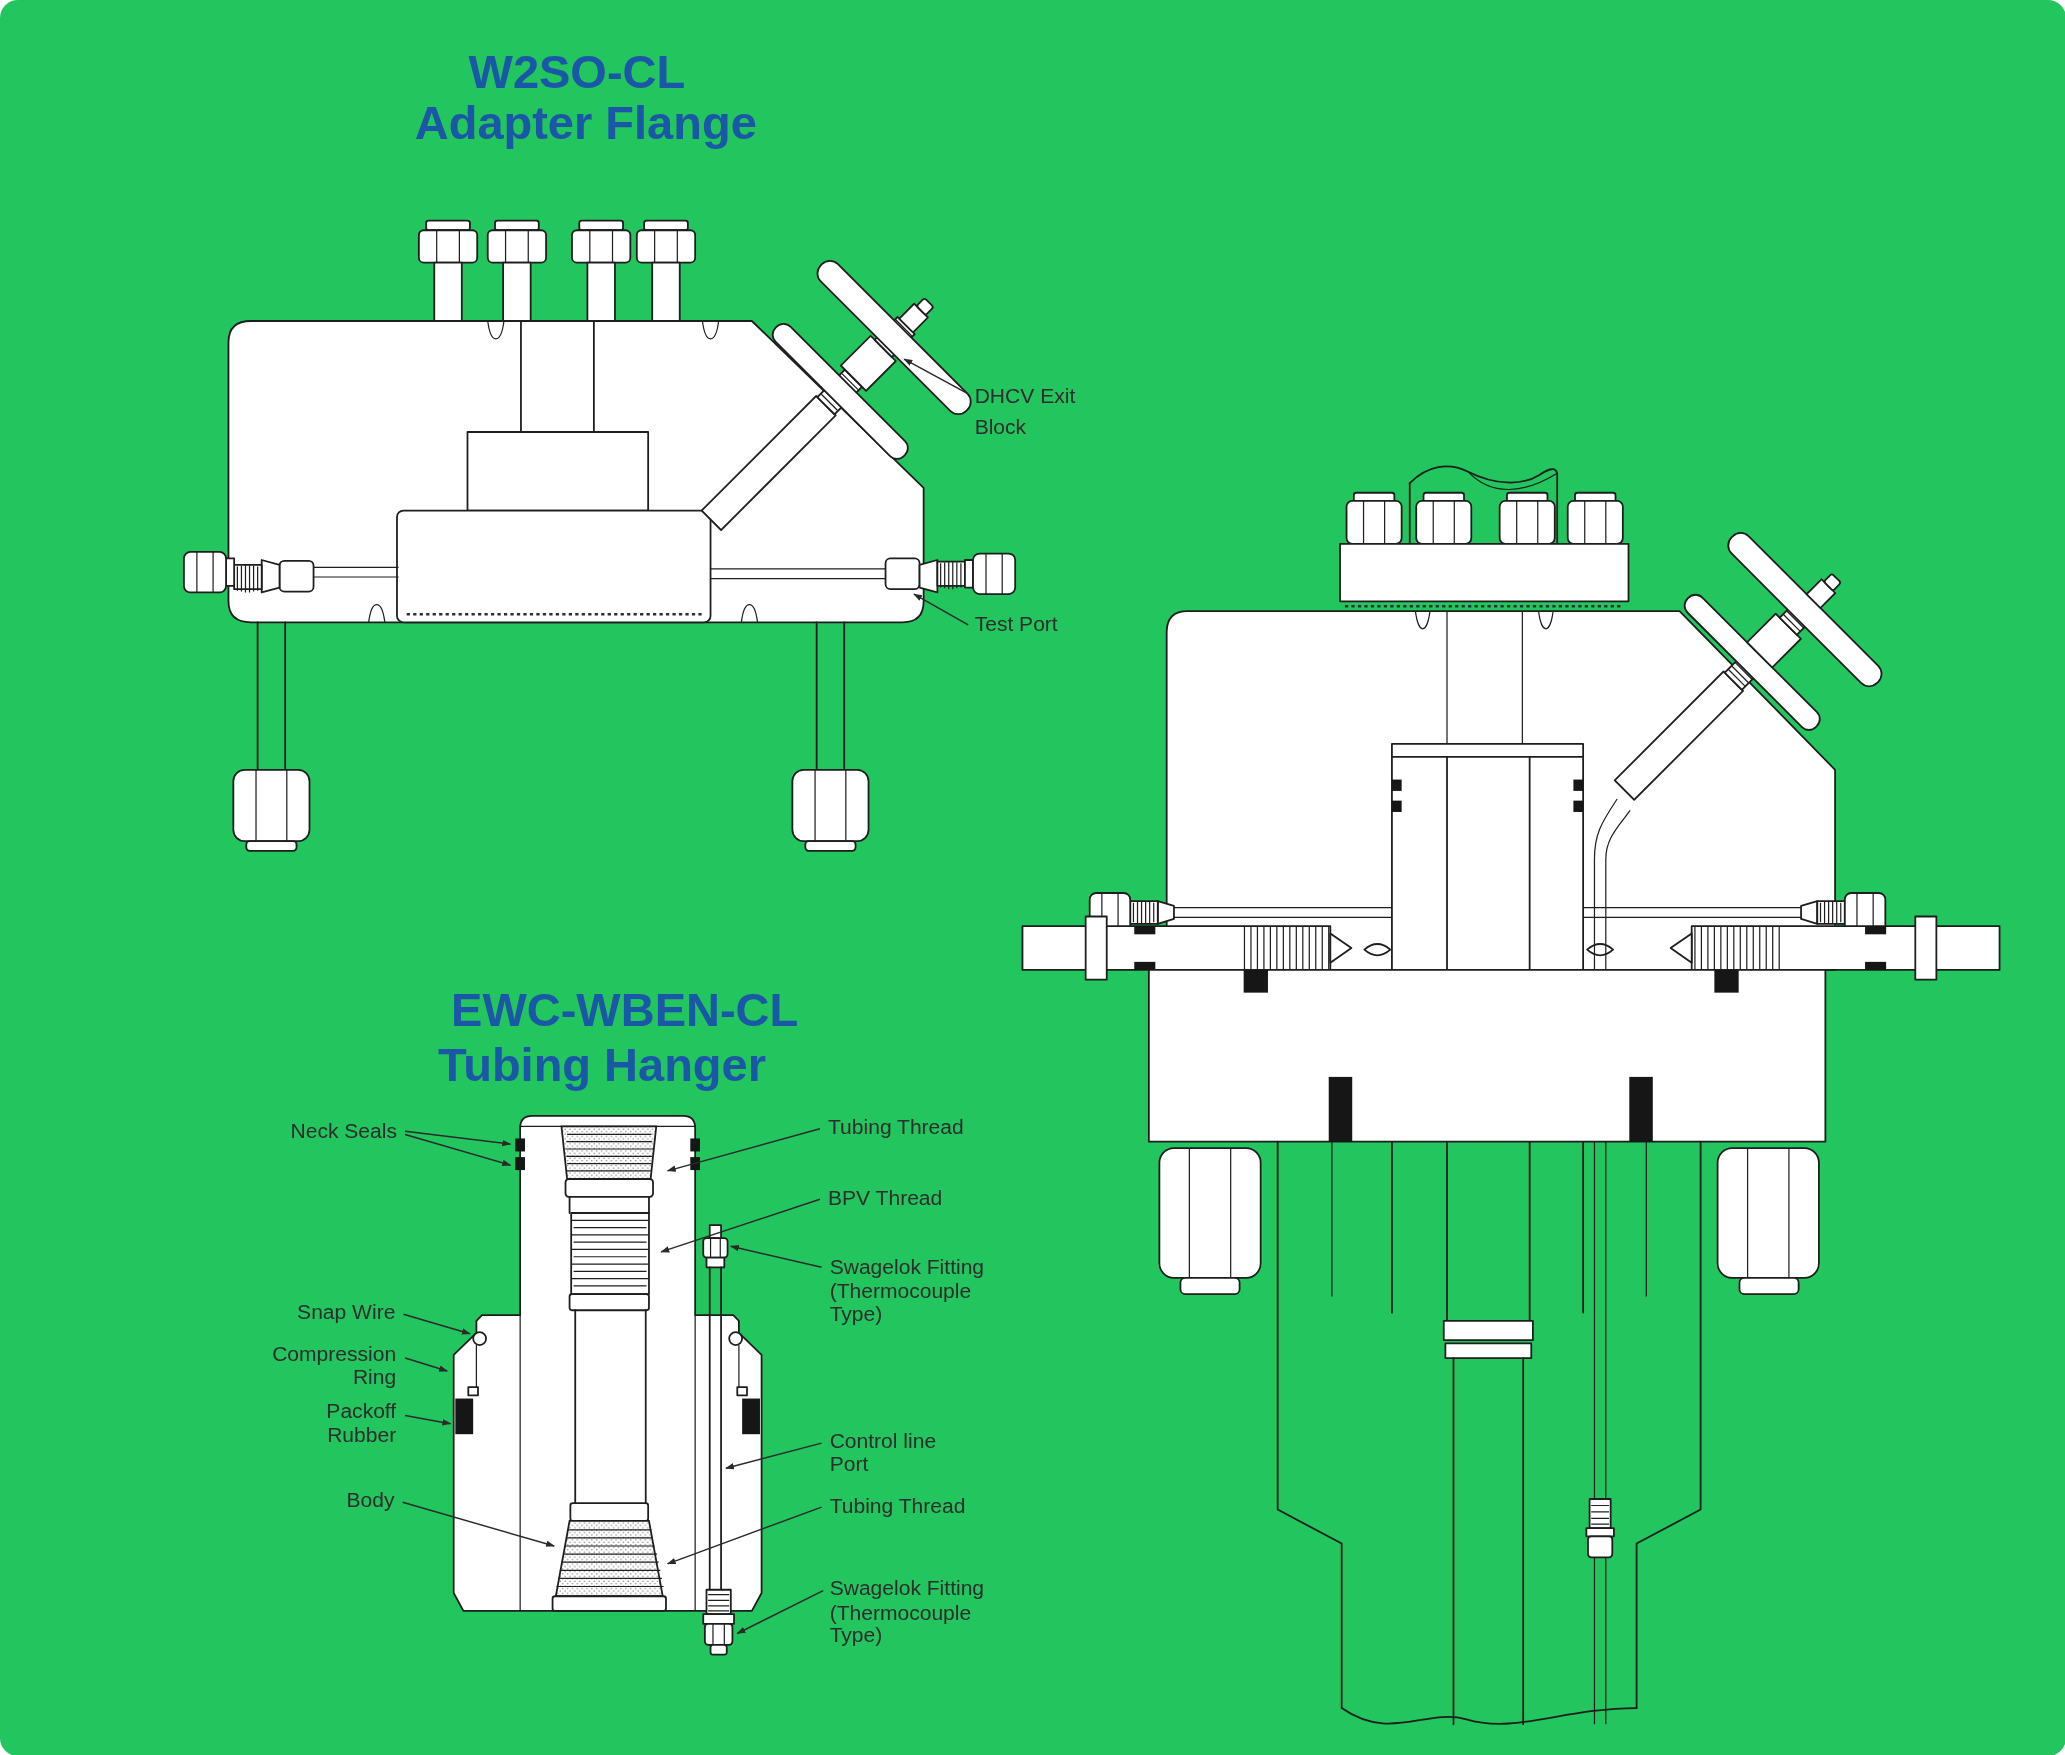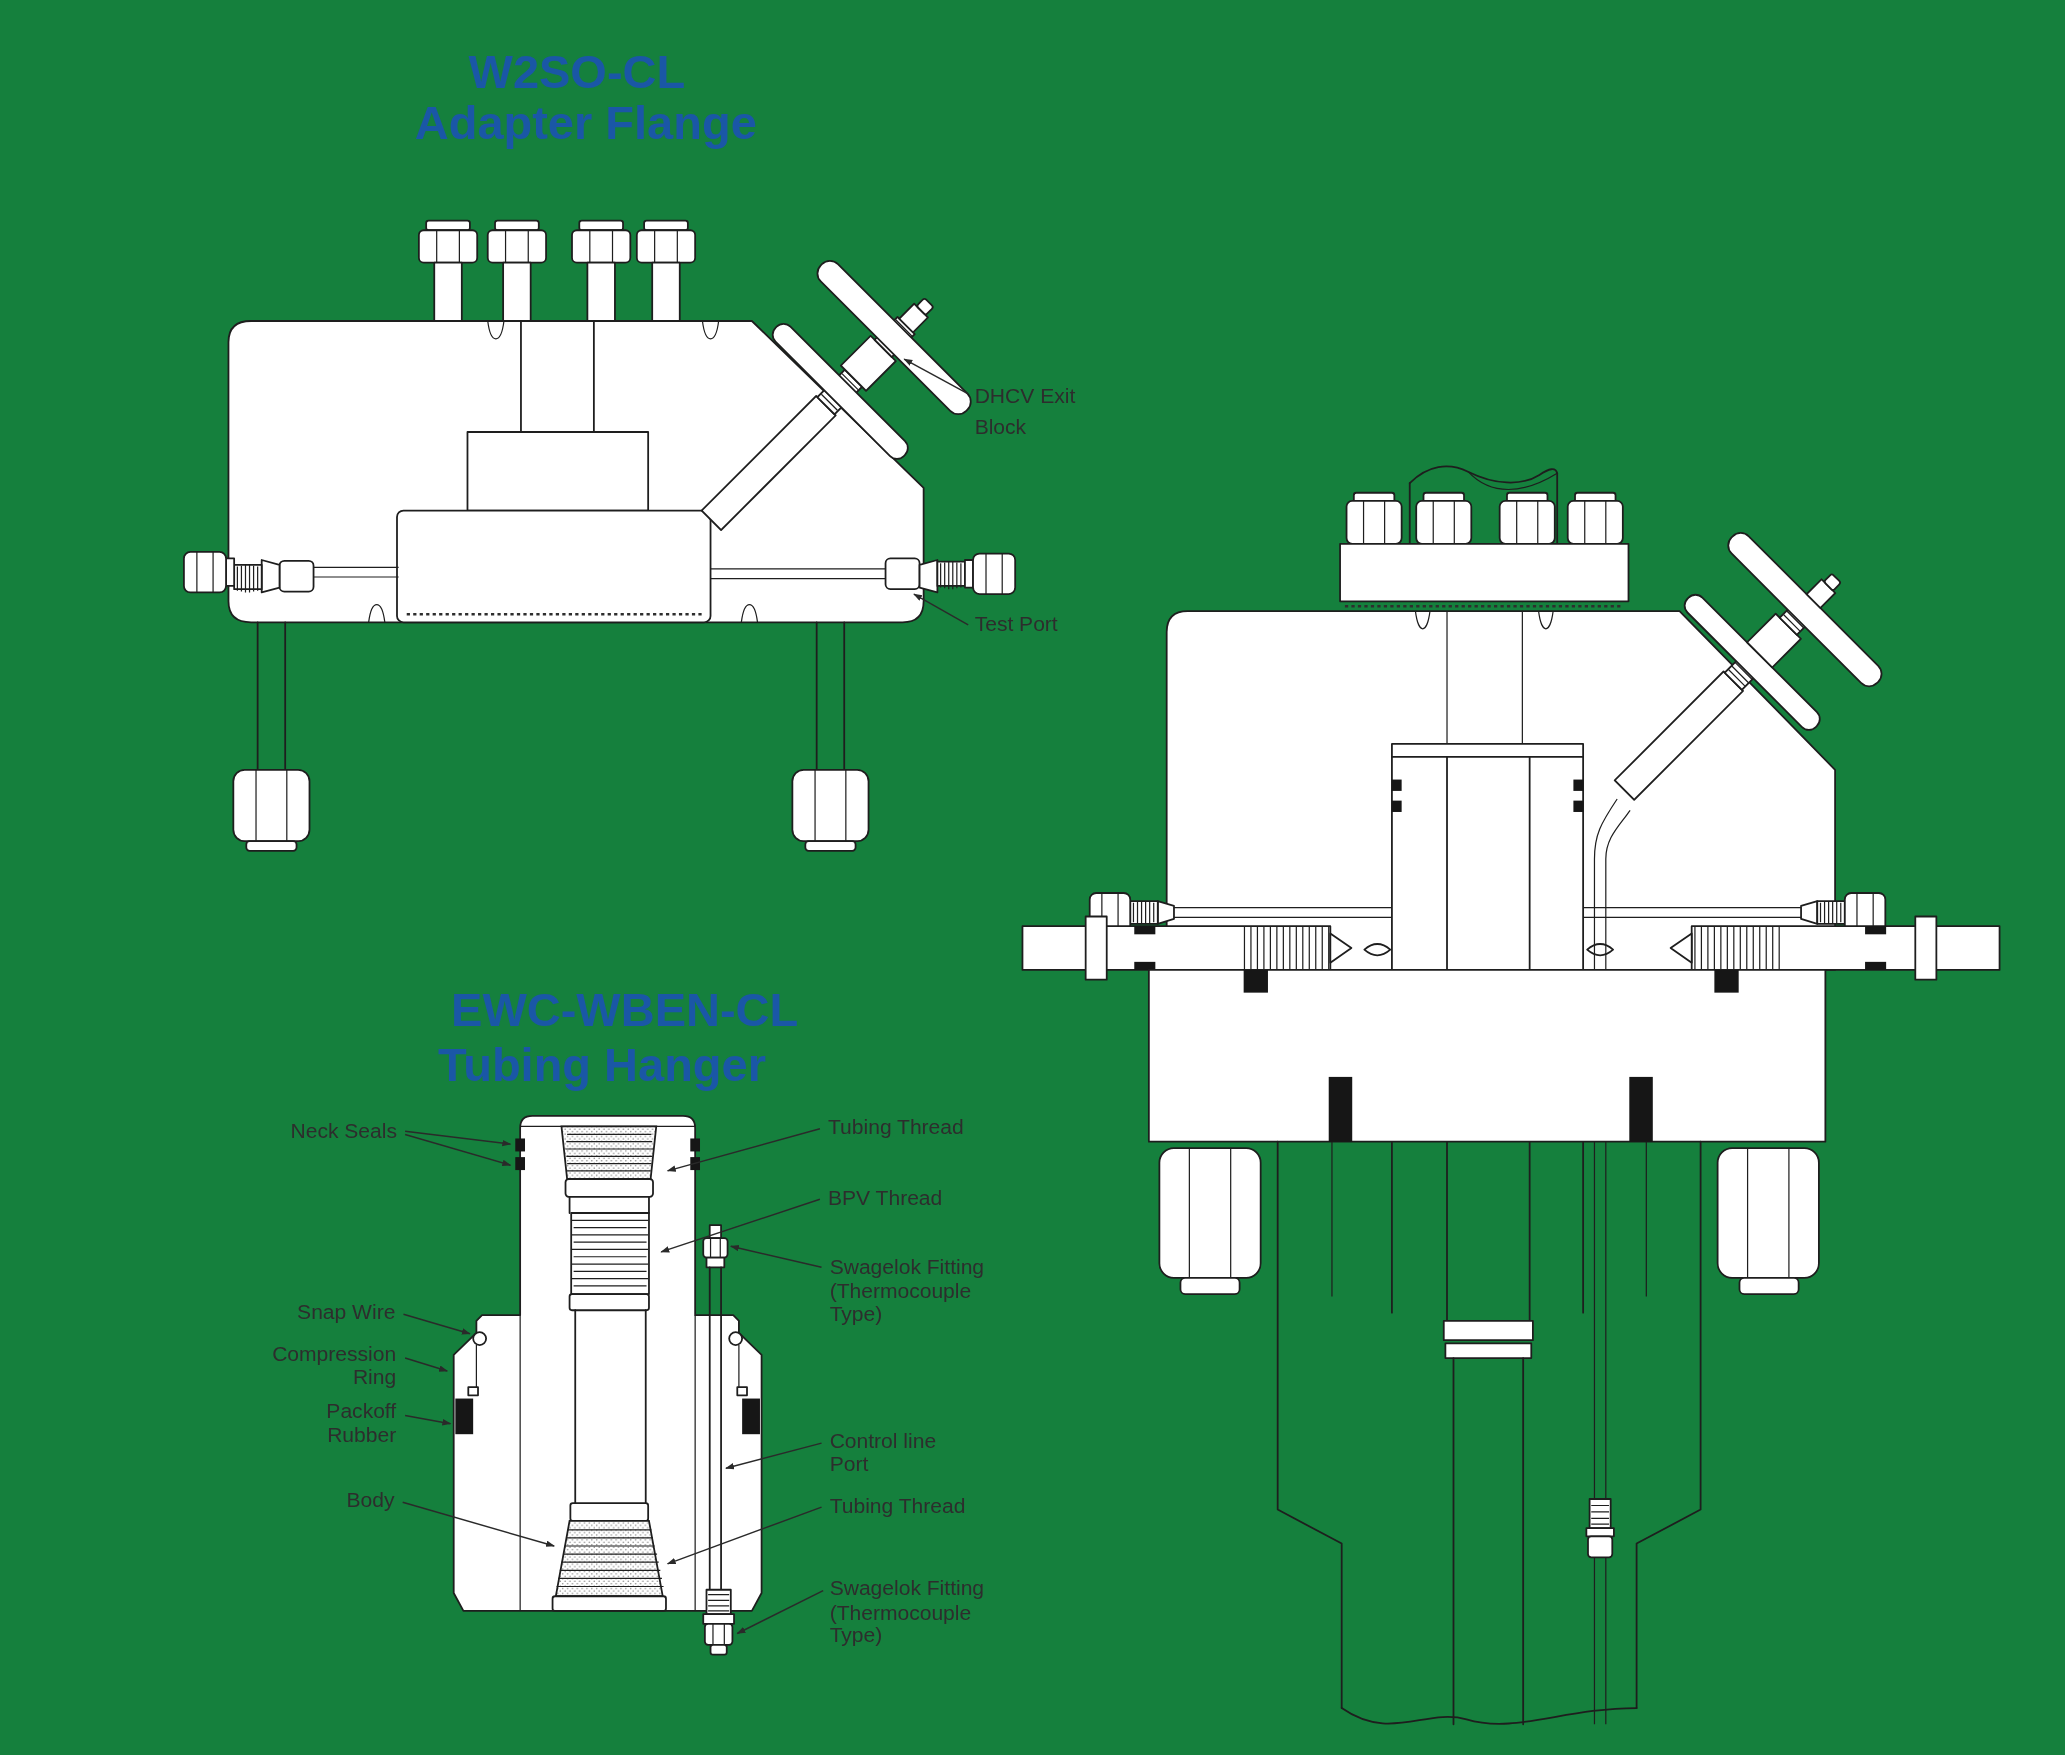--- a/index.html
+++ b/index.html
@@ -1,17 +1,17 @@
 <!DOCTYPE html>
 <html style="font-size:13px"><head>
 <meta charset="utf-8">
 <style>
   html,body{margin:0;padding:0;background:#fff;}
-  .canvas{position:relative;width:2066px;height:1756px;background:#15803d;overflow:hidden;
-          font-family:"Liberation Sans", sans-serif;}
+  .canvas{position:relative;width:2066px;height:1756px;background:#22c55e;overflow:hidden;
+          font-family:"Liberation Sans", sans-serif;border-radius:18px;}
   svg{position:absolute;left:0;top:0;}
   .ink{stroke:#1e1e1e;fill:none;stroke-width:2.2;stroke-linejoin:round;stroke-linecap:round;}
   .inkw{stroke:#1e1e1e;fill:#ffffff;stroke-width:2.2;stroke-linejoin:round;}
   .thin{stroke:#1e1e1e;fill:none;stroke-width:1.5;}
   .blk{fill:#161616;stroke:none;}
   .leader{stroke:#2a2a2a;fill:none;stroke-width:1.8;}
   .dash{stroke:#2e2e2e;stroke-width:3;stroke-dasharray:4 4;fill:none;}
   text.lbl{font-size:26px;fill:#2d2d2d;}
   text.ttl{font-size:58px;font-weight:bold;fill:#1a57a6;}
 </style>

